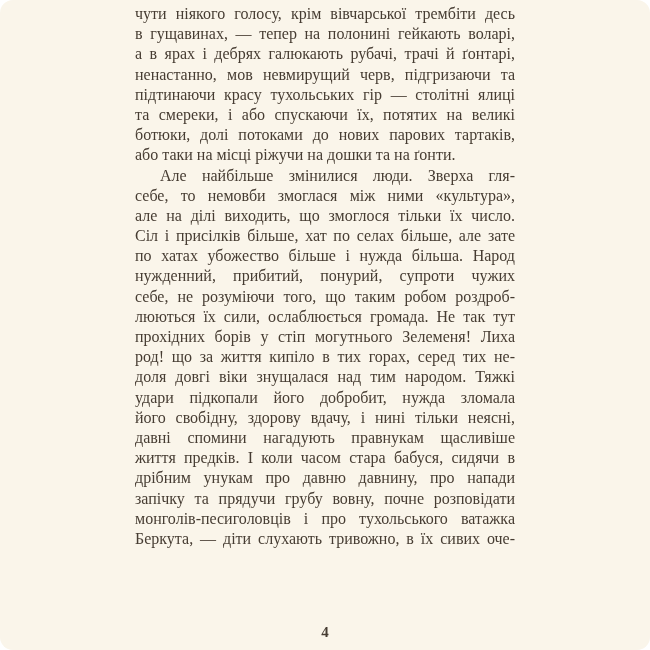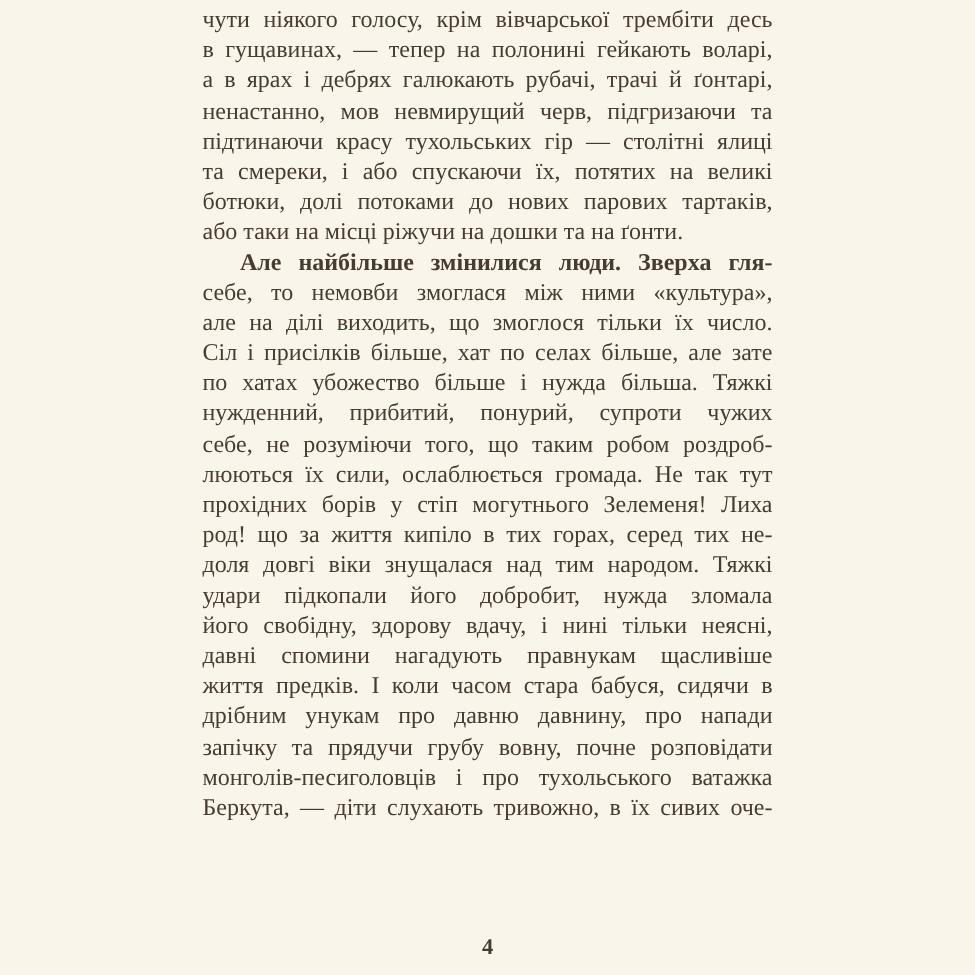--- a/index.html
+++ b/index.html
@@ -7,41 +7,41 @@
     padding: 0;
   }
   .page {
     position: relative;
     width: 650px;
     height: 650px;
     background: #faf5ea;
     font-family: "Liberation Serif", "DejaVu Serif", serif;
     color: #463c32;
     overflow: hidden;
+    border-radius: 13px;
   }
   .text-block {
     position: absolute;
     left: 135px;
     top: 4px;
     width: 380px;
   }
   .line {
     height: 20.2px;
     line-height: 20.2px;
     font-size: 16px;
     white-space: normal;
     text-align: justify;
     text-align-last: justify;
   }
   .line.para-end {
     text-align-last: left;
   }
   .line.indent {
     text-indent: 25px;
-    font-weight: bold;
   }
   .page-number {
     position: absolute;
     left: 0;
     top: 624px;
     width: 650px;
     text-align: center;
     font-size: 15px;
     font-weight: 700;
     color: #463c32;
@@ -57,21 +57,21 @@
     <div class="line">а в ярах і дебрях галюкають рубачі, трачі й ґонтарі,</div>
     <div class="line">ненастанно, мов невмирущий черв, підгризаючи та</div>
     <div class="line">підтинаючи красу тухольських гір — столітні ялиці</div>
     <div class="line">та смереки, і або спускаючи їх, потятих на великі</div>
     <div class="line">ботюки, долі потоками до нових парових тартаків,</div>
     <div class="line para-end">або таки на місці ріжучи на дошки та на ґонти.</div>
     <div class="line indent">Але найбільше змінилися люди. Зверха гля-</div>
     <div class="line">себе, то немовби змоглася між ними «культура»,</div>
     <div class="line">але на ділі виходить, що змоглося тільки їх число.</div>
     <div class="line">Сіл і присілків більше, хат по селах більше, але зате</div>
-    <div class="line">по хатах убожество більше і нужда більша. Тяжкі</div>
+    <div class="line">по хатах убожество більше і нужда більша. Народ</div>
     <div class="line">нужденний, прибитий, понурий, супроти чужих</div>
     <div class="line">себе, не розуміючи того, що таким робом роздроб-</div>
     <div class="line">люються їх сили, ослаблюється громада. Не так тут</div>
     <div class="line">прохідних борів у стіп могутнього Зелеменя! Лиха</div>
     <div class="line">род! що за життя кипіло в тих горах, серед тих не-</div>
     <div class="line">доля довгі віки знущалася над тим народом. Тяжкі</div>
     <div class="line">удари підкопали його добробит, нужда зломала</div>
     <div class="line">його свобідну, здорову вдачу, і нині тільки неясні,</div>
     <div class="line">давні спомини нагадують правнукам щасливіше</div>
     <div class="line">життя предків. І коли часом стара бабуся, сидячи в</div>

